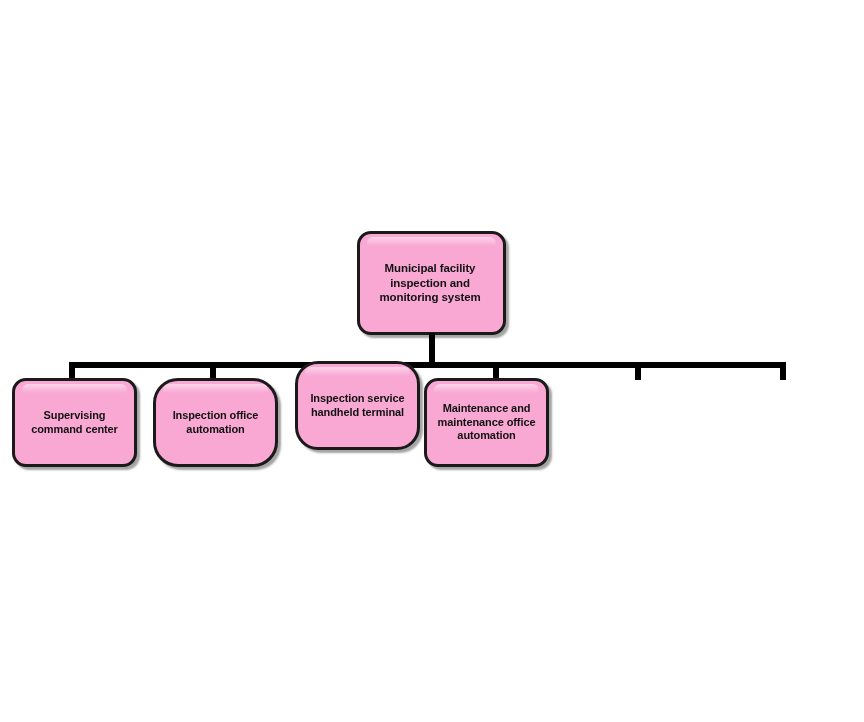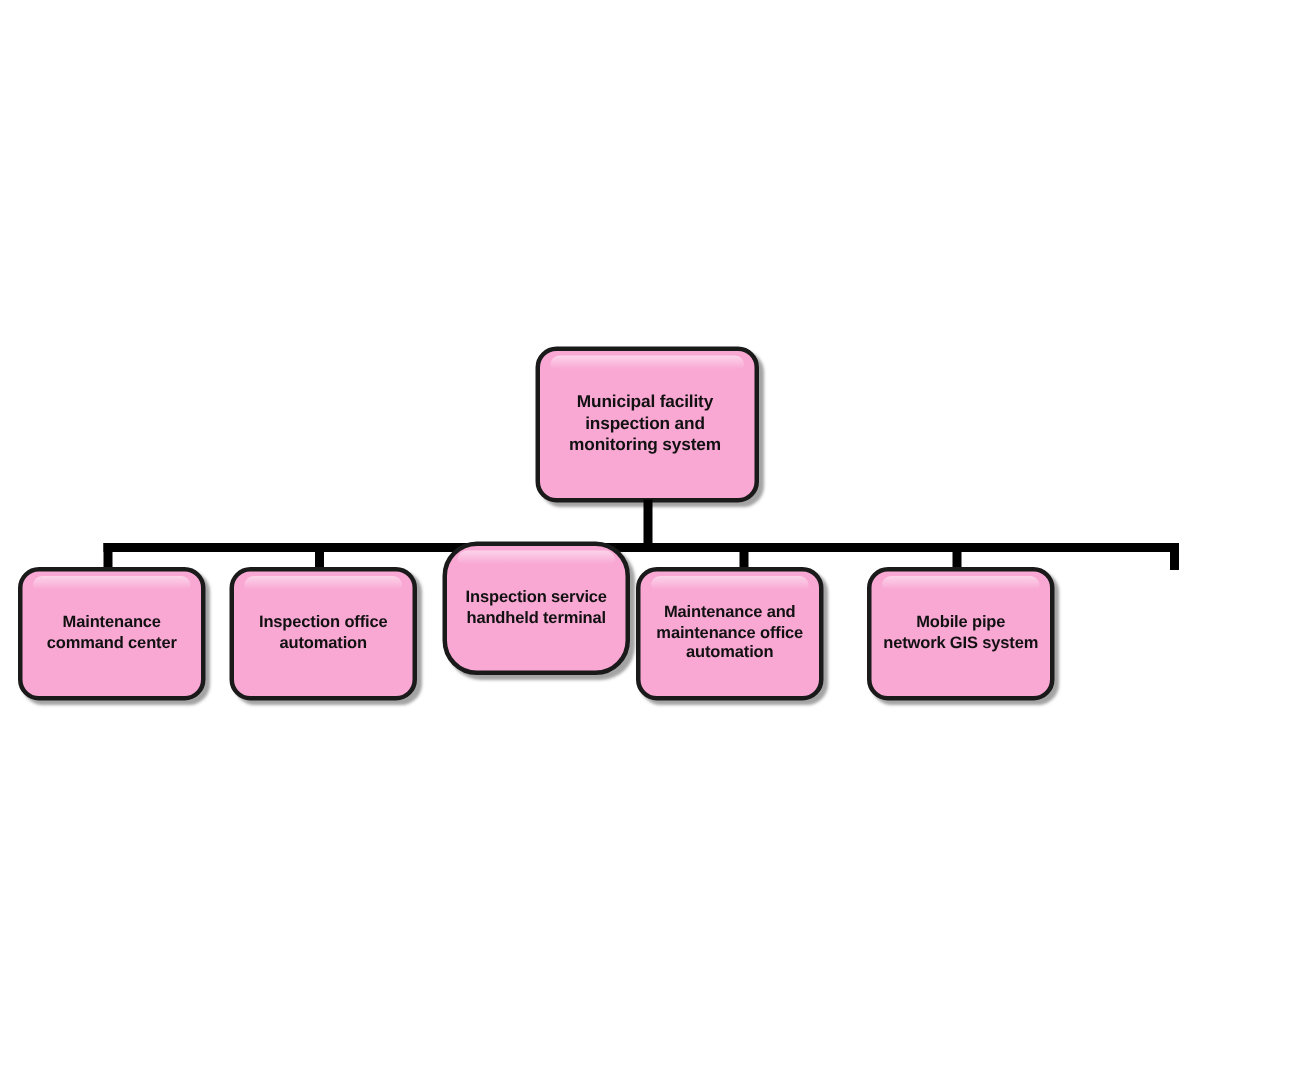--- a/index.html
+++ b/index.html
@@ -85,34 +85,30 @@
   <div class="connector horizontal" style="left: 69px; top: 362px; width: 717px; height: 6px;"></div>
 
   <div class="connector vertical" style="left: 69px; top: 362px; height: 18px;"></div>
   <div class="connector vertical" style="left: 210px; top: 362px; height: 18px;"></div>
   <div class="connector vertical" style="left: 352px; top: 362px; height: 18px;"></div>
   <div class="connector vertical" style="left: 493px; top: 362px; height: 18px;"></div>
   <div class="connector vertical" style="left: 635px; top: 362px; height: 18px;"></div>
   <div class="connector vertical" style="left: 780px; top: 362px; height: 18px;"></div>
 
   <div class="node" style="left: 12px; top: 378px; width: 125px; height: 89px;">
-    <span class="node-label">Maintenance
+    <span class="node-label">Supervising
 command center</span>
   </div>
-  <div class="node" style="left: 153px; top: 378px; width: 125px; height: 89px;">
+  <div class="node" style="left: 153px; top: 378px; width: 125px; height: 89px; border-radius: 25px;">
     <span class="node-label">Inspection office
 automation</span>
   </div>
   <div class="node" style="left: 295px; top: 361px; width: 125px; height: 89px; border-radius: 23px;">
     <span class="node-label">Inspection service
 handheld terminal</span>
   </div>
   <div class="node" style="left: 424px; top: 378px; width: 125px; height: 89px;">
     <span class="node-label">Maintenance and
 maintenance office
 automation</span>
   </div>
-  <div class="node" style="left: 578px; top: 378px; width: 125px; height: 89px;">
-    <span class="node-label">Mobile pipe
-network GIS system</span>
-  </div>
 
 </div>
 
 </body></html>

